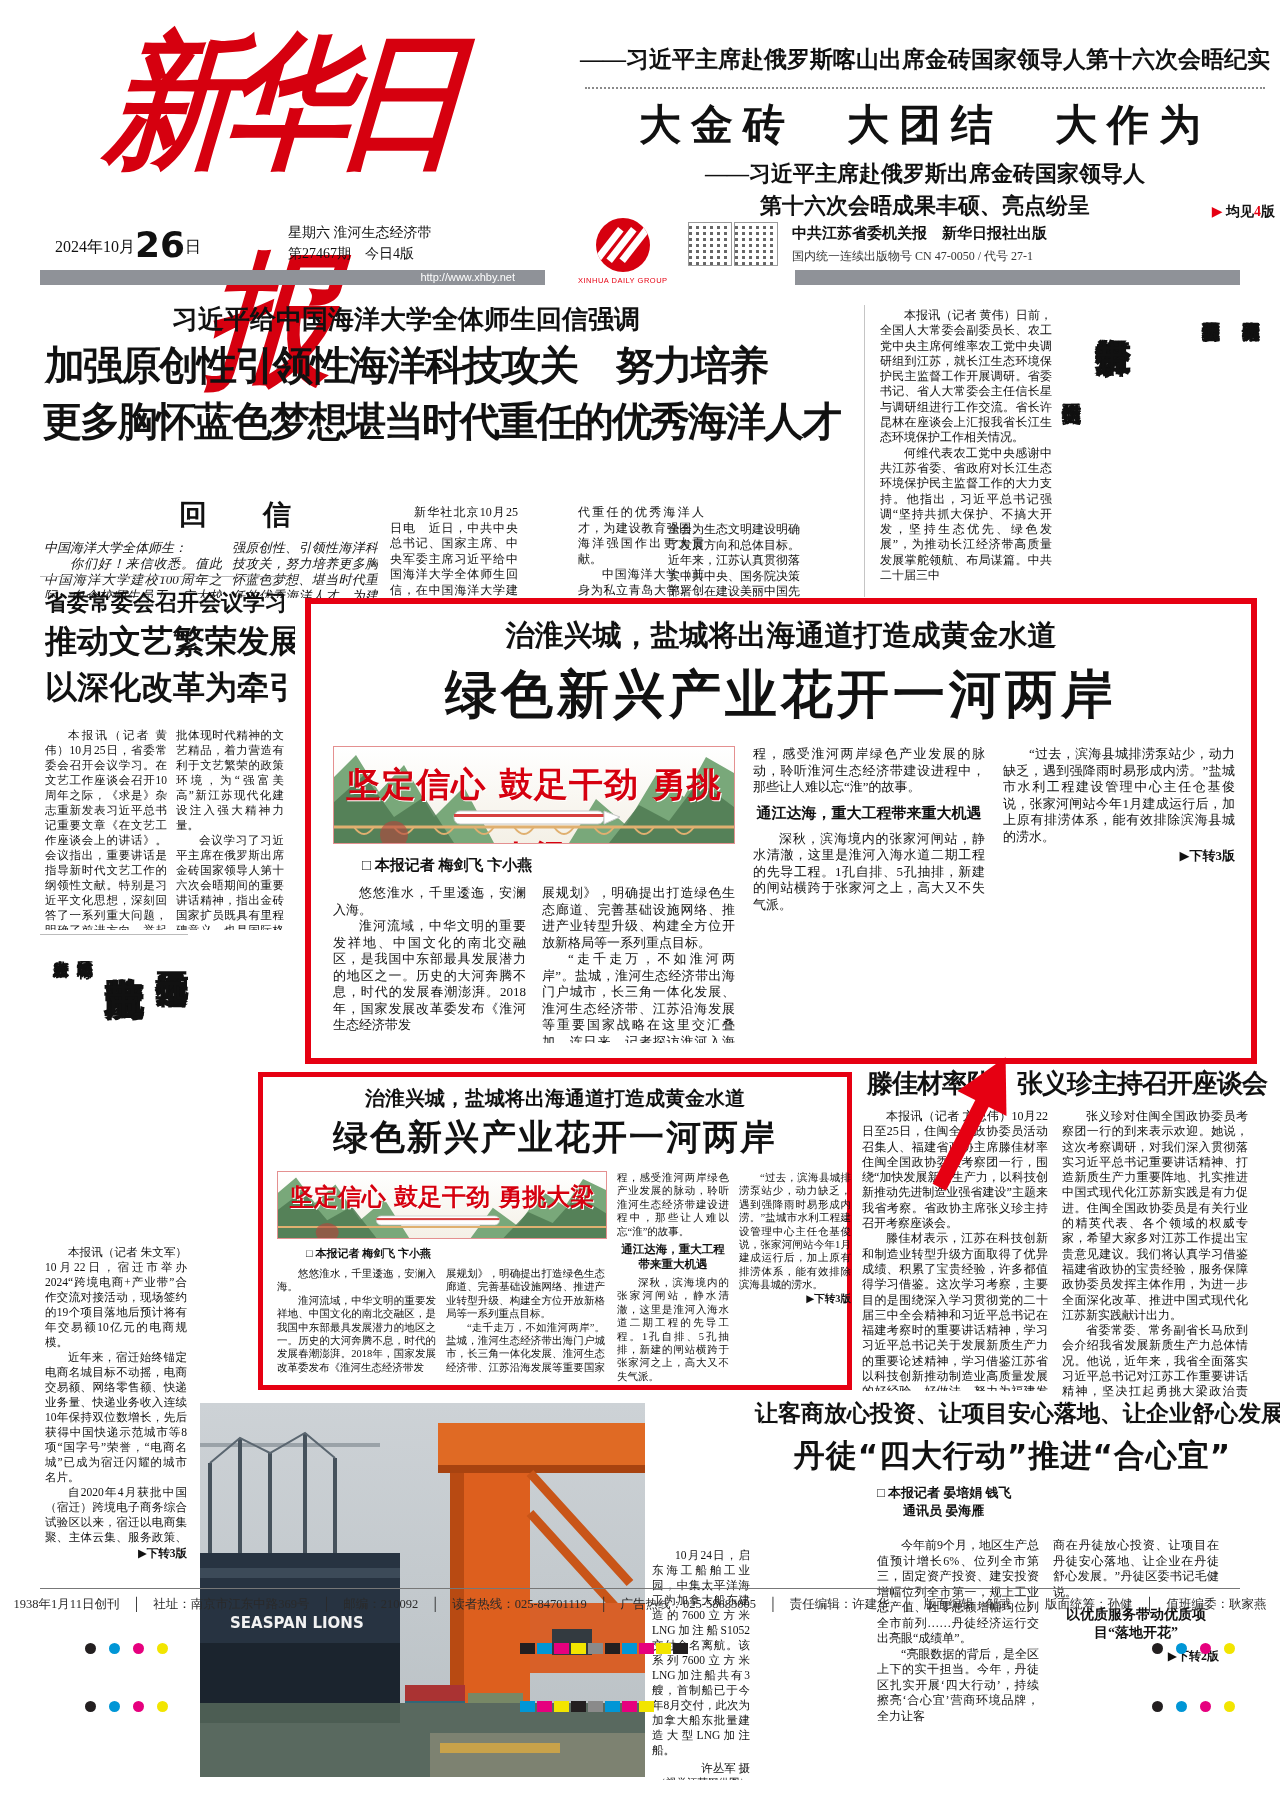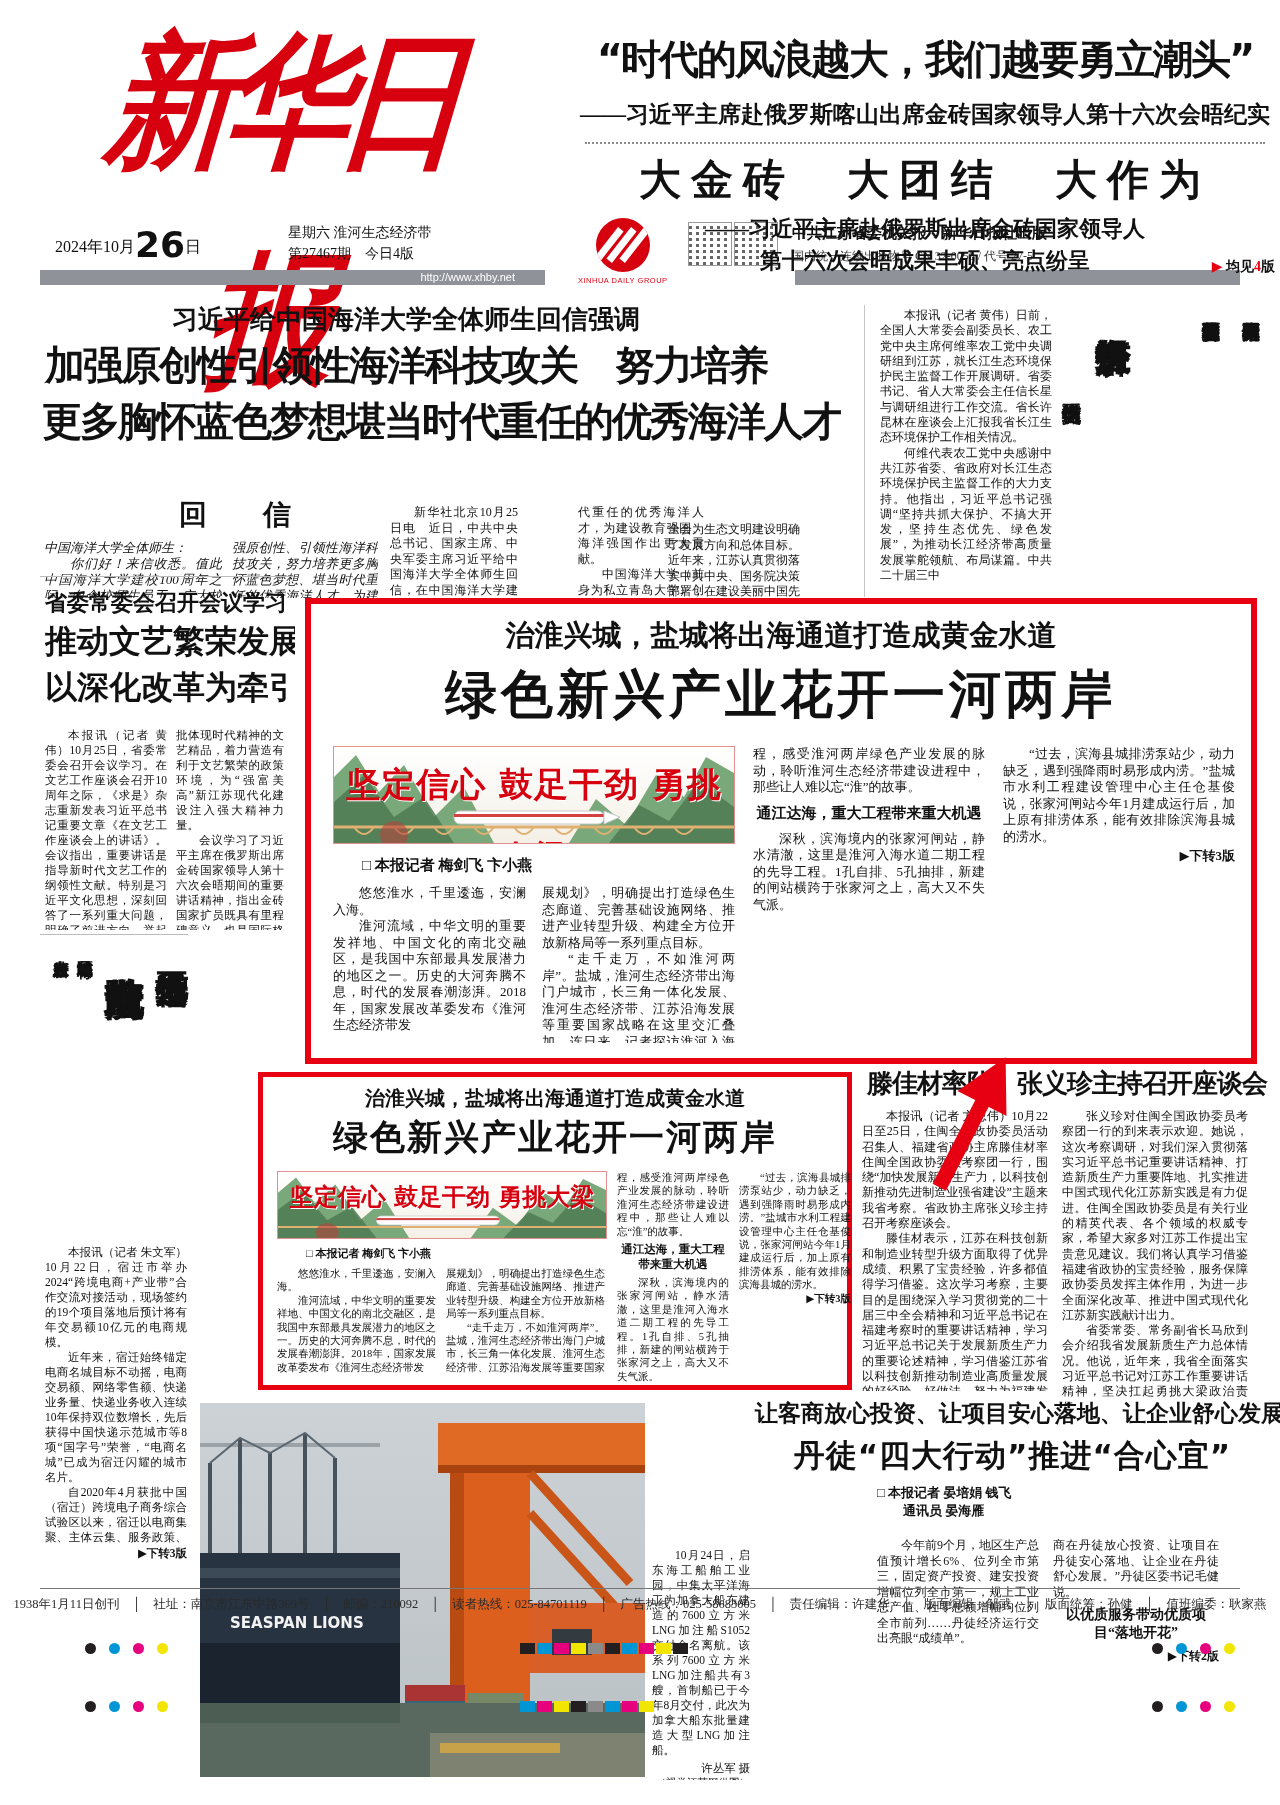--- a/index.html
+++ b/index.html
@@ -58,31 +58,30 @@
   </div>
   <div class="abs logo-circle" style="left:596px;top:218px;">
     <i style="left:9px;"></i>
       <i style="left:22px;"></i>
       <i style="left:35px;"></i>
   </div>
   <div class="abs qr" style="left:688px;top:222px;"></div>
   <div class="abs qr" style="left:734px;top:222px;"></div>
   <div class="abs" style="left:792px;top:224px;width:330px;">
     <div style="font-size:15px;font-weight:bold;">中共江苏省委机关报　新华日报社出版</div>
-    <div style="font-size:12px;margin-top:5px;color:#333;">国内统一连续出版物号 CN 32-0050 / 代号 27-5</div>
+    <div style="font-size:12px;margin-top:5px;color:#333;">国内统一连续出版物号 CN 47-0050 / 代号 27-1</div>
   </div>
 
   <div class="abs graybar" style="left:40px;top:270px;width:505px;">
     <div style="text-align:right;padding-right:30px;color:#fff;font-size:11px;line-height:15px;font-family:'Liberation Sans','DejaVu Sans',sans-serif;">http://www.xhby.net</div>
   </div>
   <div class="abs graybar" style="left:795px;top:270px;width:445px;"></div>
   <div class="abs red" style="left:578px;top:276px;font-size:7.5px;letter-spacing:.5px;font-family:'Liberation Sans',sans-serif;">XINHUA DAILY GROUP</div>
 
   <div class="abs" style="left:575px;top:32px;width:700px;">
-    <div class="hei" style="font-size:40px;letter-spacing:-2px;text-align:center;white-space:nowrap;">“时代的风浪越大，我们越要勇立潮头”</div>
     <div class="serif" style="font-size:23px;font-weight:bold;text-align:center;margin-top:12px;white-space:nowrap;">——习近平主席赴俄罗斯喀山出席金砖国家领导人第十六次会晤纪实</div>
     <div class="dotted-rule" style="margin:12px 10px 0 10px;"></div>
     <div class="hei" style="font-size:42px;letter-spacing:10px;text-align:center;margin-top:8px;">大金砖　大团结　大作为</div>
     <div class="serif" style="font-size:22px;font-weight:bold;text-align:center;margin-top:6px;">——习近平主席赴俄罗斯出席金砖国家领导人</div>
     <div class="serif" style="font-size:22px;font-weight:bold;text-align:center;margin-top:2px;position:relative;">
       <span>第十六次会晤成果丰硕、亮点纷呈</span>
       <span style="position:absolute;right:0;bottom:0;font-size:14px;font-weight:bold;">
         <span class="red">▶</span>
         <span>均见</span><span class="red">4</span><span>版</span>
       </span>
@@ -311,20 +310,21 @@
 
   <div class="abs" style="left:755px;top:1398px;width:515px;">
     <div class="serif" style="font-size:23px;font-weight:bold;text-align:center;white-space:nowrap;">让客商放心投资、让项目安心落地、让企业舒心发展</div>
     <div class="hei" style="font-size:31px;text-align:center;letter-spacing:1px;margin-top:6px;white-space:nowrap;">丹徒“四大行动”推进“合心宜”</div>
     <div class="abs" style="left:122px;top:86px;width:260px;font-size:13px;font-weight:bold;line-height:18px;">
       <div>□ 本报记者 晏培娟 钱飞</div>
       <div style="text-indent:2em;">通讯员 晏海雁</div>
     </div>
     <div class="abs clip jcol" style="left:122px;top:140px;width:162px;height:238px;font-size:12px;line-height:15.5px;">
         <p>今年前9个月，地区生产总值预计增长6%、位列全市第三，固定资产投资、建安投资增幅位列全市第一，规上工业总产值、社零总额增幅均位列全市前列……丹徒经济运行交出亮眼“成绩单”。</p>
+        <p>“亮眼数据的背后，是全区上下的实干担当。今年，丹徒区扎实开展‘四大行动’，持续擦亮‘合心宜’营商环境品牌，全力让客</p>
       </div>
     <div class="abs clip" style="left:298px;top:140px;width:166px;height:238px;">
       <div class="jcol cont" style="font-size:12px;line-height:15.5px;">
           <p>商在丹徒放心投资、让项目在丹徒安心落地、让企业在丹徒舒心发展。”丹徒区委书记毛健说。</p>
         </div>
       <div class="subhead serif" style="font-size:14px;margin:6px 0;">以优质服务带动优质项目“落地开花”</div>
       <div class="jump" style="font-size:12px;">▶下转2版</div>
     </div>
   </div>
 

